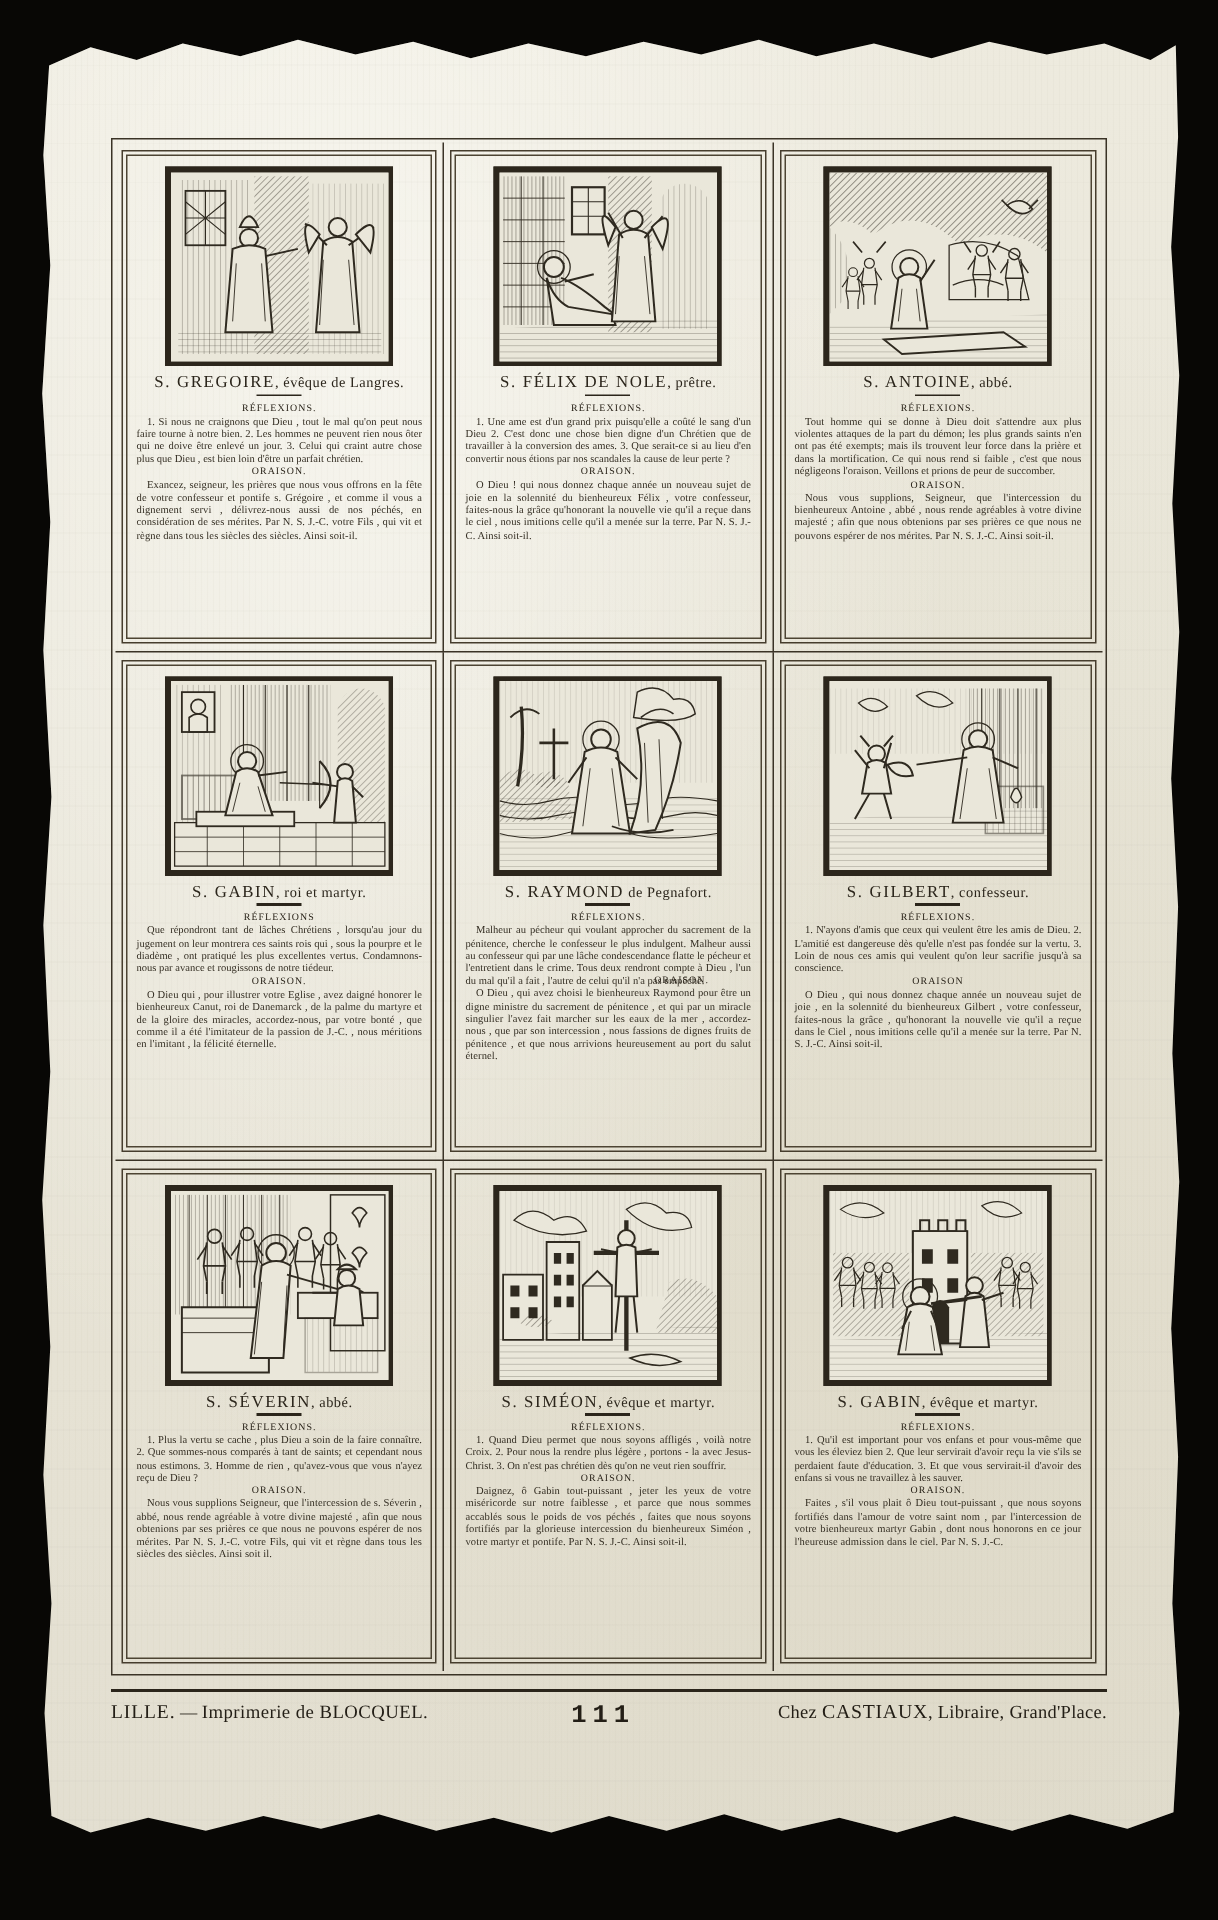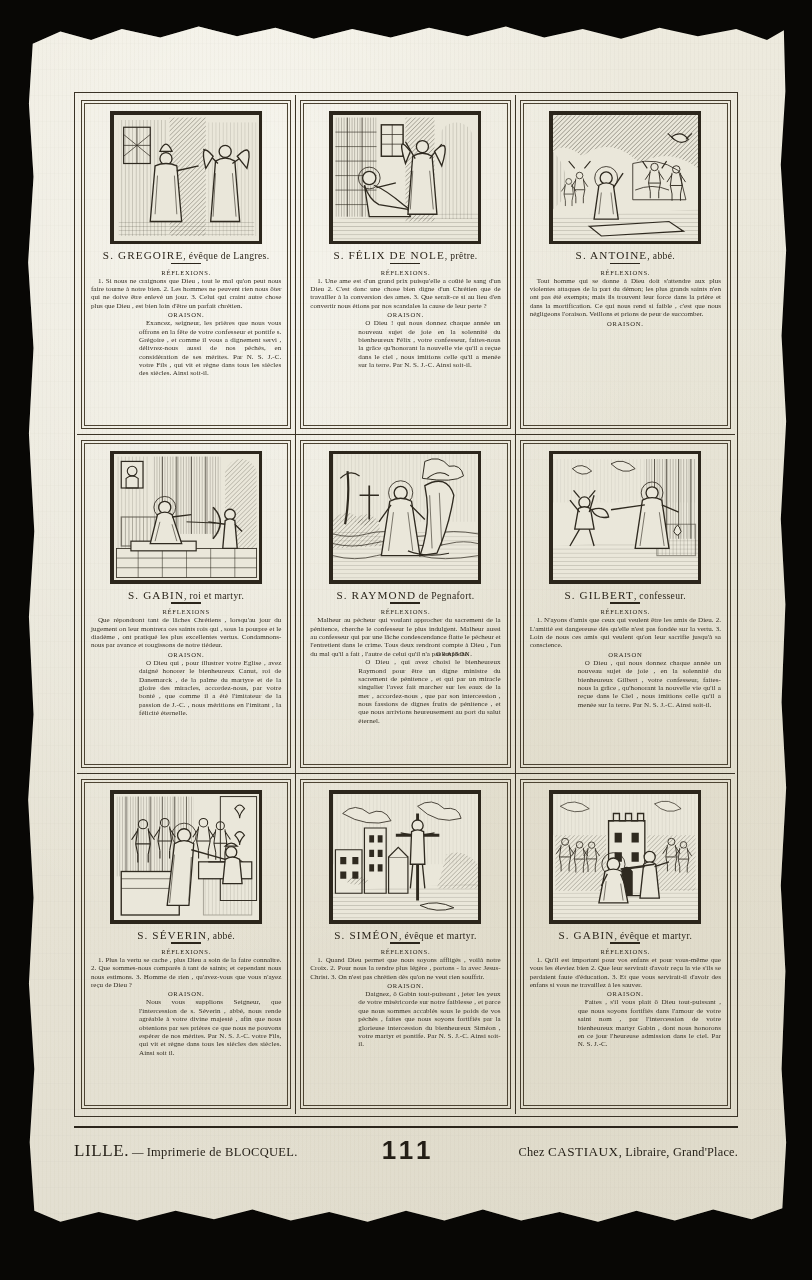--- a/index.html
+++ b/index.html
@@ -136,46 +136,46 @@
 
   .body-text {
     font-size: 7.05px;
     line-height: 1.185;
     color: #332d22;
     text-align: justify;
     text-indent: 7px;
     hyphens: auto;
   }
   .body-text.refl { }
-  .body-text.orai { font-style: normal; letter-spacing: .06px; margin-left: 48px; }
+  .body-text.orai { font-style: normal; letter-spacing: .06px; }
 
   
   #footrule {
     position: absolute;
     left: 52px; top: 1108px;
     width: 664px; height: 2px;
     background: #2b251b;
   }
   #footer {
     position: absolute;
     left: 52px; top: 1114px;
     width: 664px;
     display: flex;
     align-items: baseline;
     justify-content: space-between;
     color: #231e16;
   }
   #foot-left  { font-size: 11.5px; letter-spacing: .1px; }
-  #foot-left .cap { font-size: 17px; letter-spacing: .6px; }
+  #foot-left .cap { font-size: 13px; letter-spacing: .6px; }
   #foot-left .pub { font-size: 12.5px; letter-spacing: .3px; }
   #foot-center {
-    font-size: 26px;
+    font-size: 17px;
     font-weight: bold;
     letter-spacing: 4px;
-    font-family: Liberation Sans, sans-serif;
+    font-family: Liberation Mono, monospace;
     transform: translateY(3px);
     text-align: center;
   }
   #foot-right { font-size: 12.3px; letter-spacing: .2px; }
   #foot-right .cap { font-size: 13.2px; letter-spacing: .5px; }
 
   
   #pencil-note {
     position: absolute;
     left: 66px; top: 1196px;
@@ -387,20 +387,21 @@
         <div class="saint-title">
           <span class="nm">S. ANTOINE</span><span>, abbé.</span>
         </div>
         <div class="rule-short"></div>
 
         <div class="sec-head">RÉFLEXIONS.</div>
         <div class="body-text refl">Tout homme qui se donne à Dieu doit s'attendre aux plus violentes attaques de la part du démon; les plus grands saints n'en ont pas été exempts; mais ils trouvent leur force dans la prière et dans la mortification. Ce qui nous rend si faible , c'est que nous négligeons l'oraison. Veillons et prions de peur de succomber.</div>
 
         <div class="sec-head tight">ORAISON.</div>
 
+        <div class="body-text orai">Nous vous supplions, Seigneur, que l'intercession du bienheureux Antoine , abbé , nous rende agréables à votre divine majesté ; afin que nous obtenions par ses prières ce que nous ne pouvons espérer de nos mérites. Par N. S. J.-C. Ainsi soit-il.</div>
       </div>
     </div>
         </div>
         <div class="cell r1 c0">
     <div class="card">
       <div class="card-inner">
 
         <div class="vignette">
           <svg viewBox="0 0 120 104" width="145" height="126">
     <defs>

